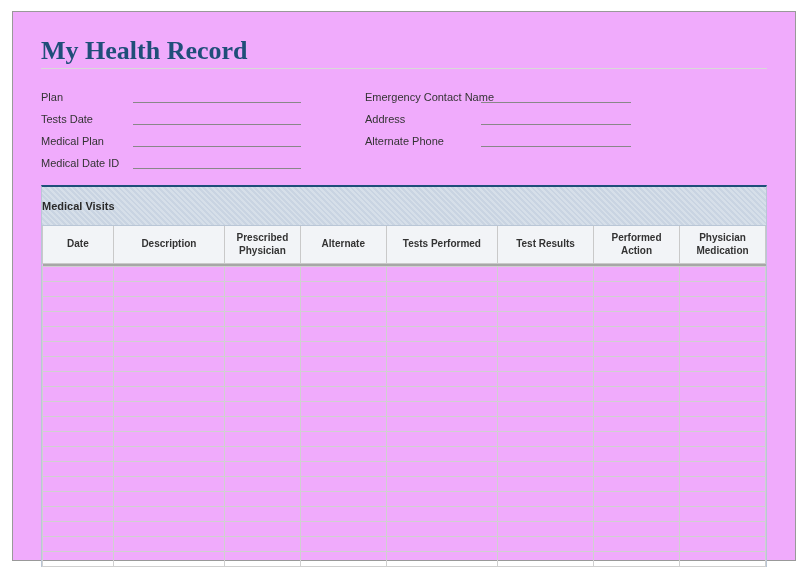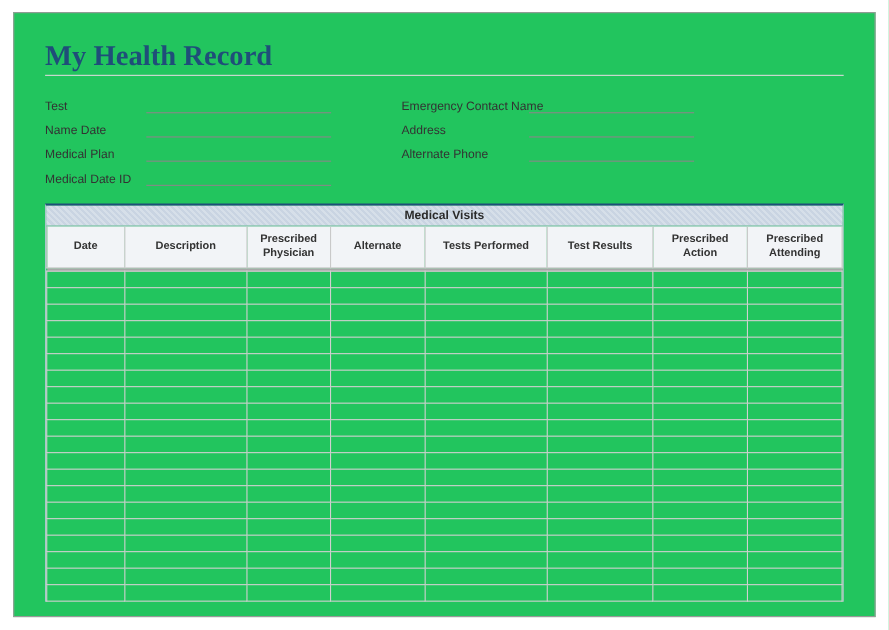--- a/index.html
+++ b/index.html
@@ -9,21 +9,21 @@
     width: 808px;
     height: 573px;
     position: relative;
   }
   .page {
     border: 1px solid #999;
     width: 784px;
     height: 550px;
     margin: 11px 12px;
     padding: 24px 28px 14px 28px;
-    background: #22c55e;
+    background: #f0abfc;
   }
   .title {
     font-family: Georgia, 'Times New Roman', serif;
     font-size: 26px;
     font-weight: bold;
     color: #1f4e79;
     margin-bottom: 16px;
     border-bottom: 1px solid #d9d9d9;
     padding-bottom: 2px;
   }
@@ -57,25 +57,24 @@
   .col2 .info-label { width: 140px; padding-left: 24px; }
   .col2 .info-line  { width: 150px; }
 
   .visits-wrap {
     border-top: 2.5px solid #1f4e79;
     border-left: 1px solid #b9c6d6;
     border-right: 1px solid #b9c6d6;
   }
   .visits-title-bar {
     background: repeating-linear-gradient(45deg,#c9d4e2 0 2px,#d6dfe9 2px 4px);
-    text-align: center;
     font-size: 11px;
     font-weight: bold;
     color: #2a2a2a;
-    padding: 3px 0;
+    padding: 13px 0;
     border-bottom: 1px solid #b9c6d6;
   }
   table.visits {
     border-collapse: collapse;
     width: 100%;
     table-layout: fixed;
   }
   table.visits th {
     background: #f2f4f7;
     font-size: 10px;
@@ -112,25 +111,25 @@
 </head>
 <body>
 
 <div class="page">
 
   <div class="title">My Health Record</div>
 
   <div class="info-grid">
     <div class="info-col col1">
       <div class="info-row">
-        <span class="info-label">Test</span>
-        <span class="info-line"></span>
-      </div>
-      <div class="info-row">
-        <span class="info-label">Name Date</span>
+        <span class="info-label">Plan</span>
+        <span class="info-line"></span>
+      </div>
+      <div class="info-row">
+        <span class="info-label">Tests Date</span>
         <span class="info-line"></span>
       </div>
       <div class="info-row">
         <span class="info-label">Medical Plan</span>
         <span class="info-line"></span>
       </div>
       <div class="info-row">
         <span class="info-label">Medical Date ID</span>
         <span class="info-line"></span>
       </div>
@@ -165,22 +164,22 @@
           <col class="c-med">
       </colgroup>
       <thead>
         <tr>
           <th>Date</th>
           <th>Description</th>
           <th>Prescribed Physician</th>
           <th>Alternate</th>
           <th>Tests Performed</th>
           <th>Test Results</th>
-          <th>Prescribed Action</th>
-          <th>Prescribed Attending</th>
+          <th>Performed Action</th>
+          <th>Physician Medication</th>
         </tr>
         <tr class="hdr-sep">
             <td colspan="8"></td>
           </tr>
       </thead>
       <tbody>
           <tr>
             <td class="cell"></td>
             <td class="cell"></td>
             <td class="cell"></td>

